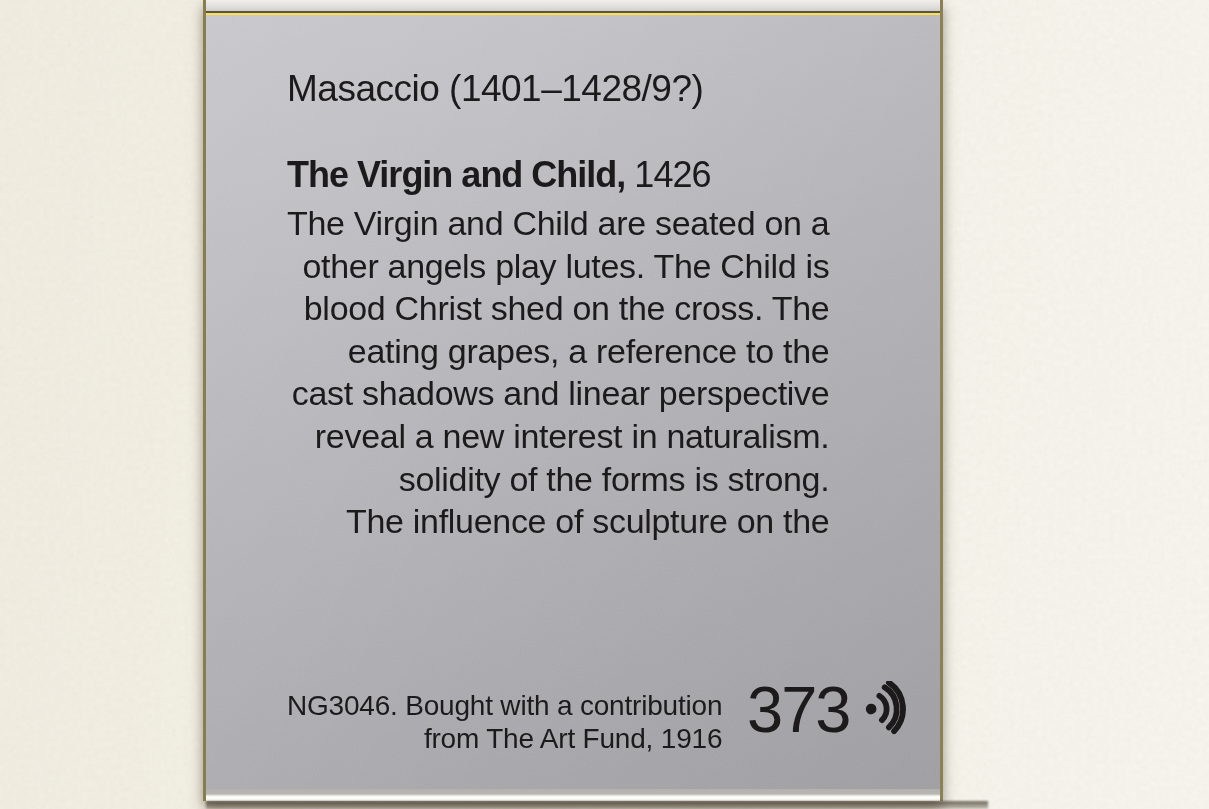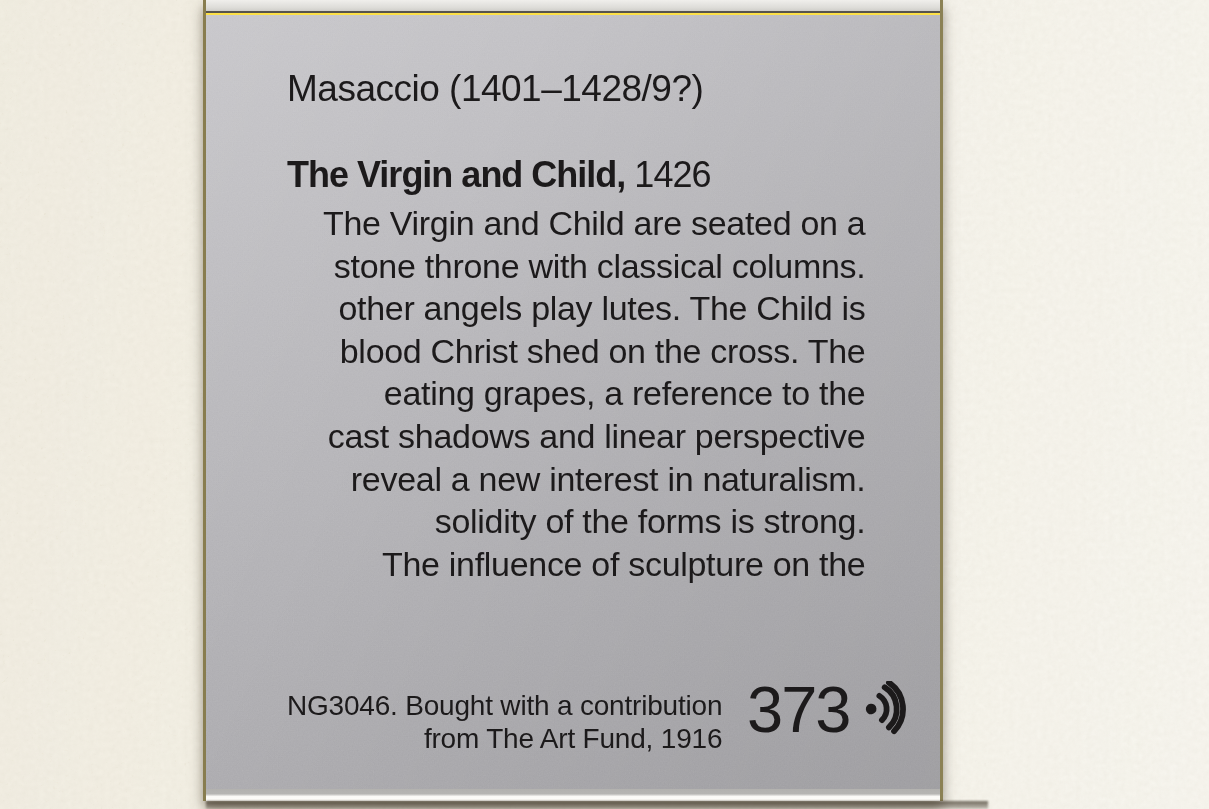--- a/index.html
+++ b/index.html
@@ -54,21 +54,21 @@
     font-size:37px;line-height:42px;letter-spacing:-0.5px;white-space:nowrap;
   }
   .title-line{
     position:absolute;left:81px;top:126px;
     font-size:36px;line-height:42px;letter-spacing:-1px;white-space:nowrap;margin-top:13px;
   }
   .title-line .t{font-weight:bold;}
   .title-line .d{margin-left:9px;font-weight:normal;}
   .desc{
     position:absolute;left:81px;top:187px;
-    font-size:34px;line-height:42.6px;letter-spacing:-0.3px;white-space:nowrap;margin-left:36px;
+    font-size:34px;line-height:42.6px;letter-spacing:-0.3px;white-space:nowrap;
   }
   .materials{
     position:absolute;left:81px;top:629px;
     font-size:27px;line-height:32px;letter-spacing:-0.2px;white-space:nowrap;
   }
   .credit{
     position:absolute;left:81px;top:674px;
     font-size:28px;line-height:33px;letter-spacing:-0.2px;white-space:nowrap;
   }
   .audio-number{
@@ -113,21 +113,20 @@
       <div class="card-sheen"></div>
 
       <div class="artist">Masaccio (1401–1428/9?)</div>
 
       <div class="title-line">
         <span class="t">The Virgin and Child,</span><span class="d">1426</span>
       </div>
 
       <div class="desc">
         <div>The Virgin and Child are seated on a</div>
-        <div>stone throne with classical columns.</div>
         <div>other angels play lutes. The Child is</div>
         <div>blood Christ shed on the cross. The</div>
         <div>eating grapes, a reference to the</div>
         <div>cast shadows and linear perspective</div>
         <div>reveal a new interest in naturalism.</div>
         <div>solidity of the forms is strong.</div>
         <div>The influence of sculpture on the</div>
       </div>
 
 

